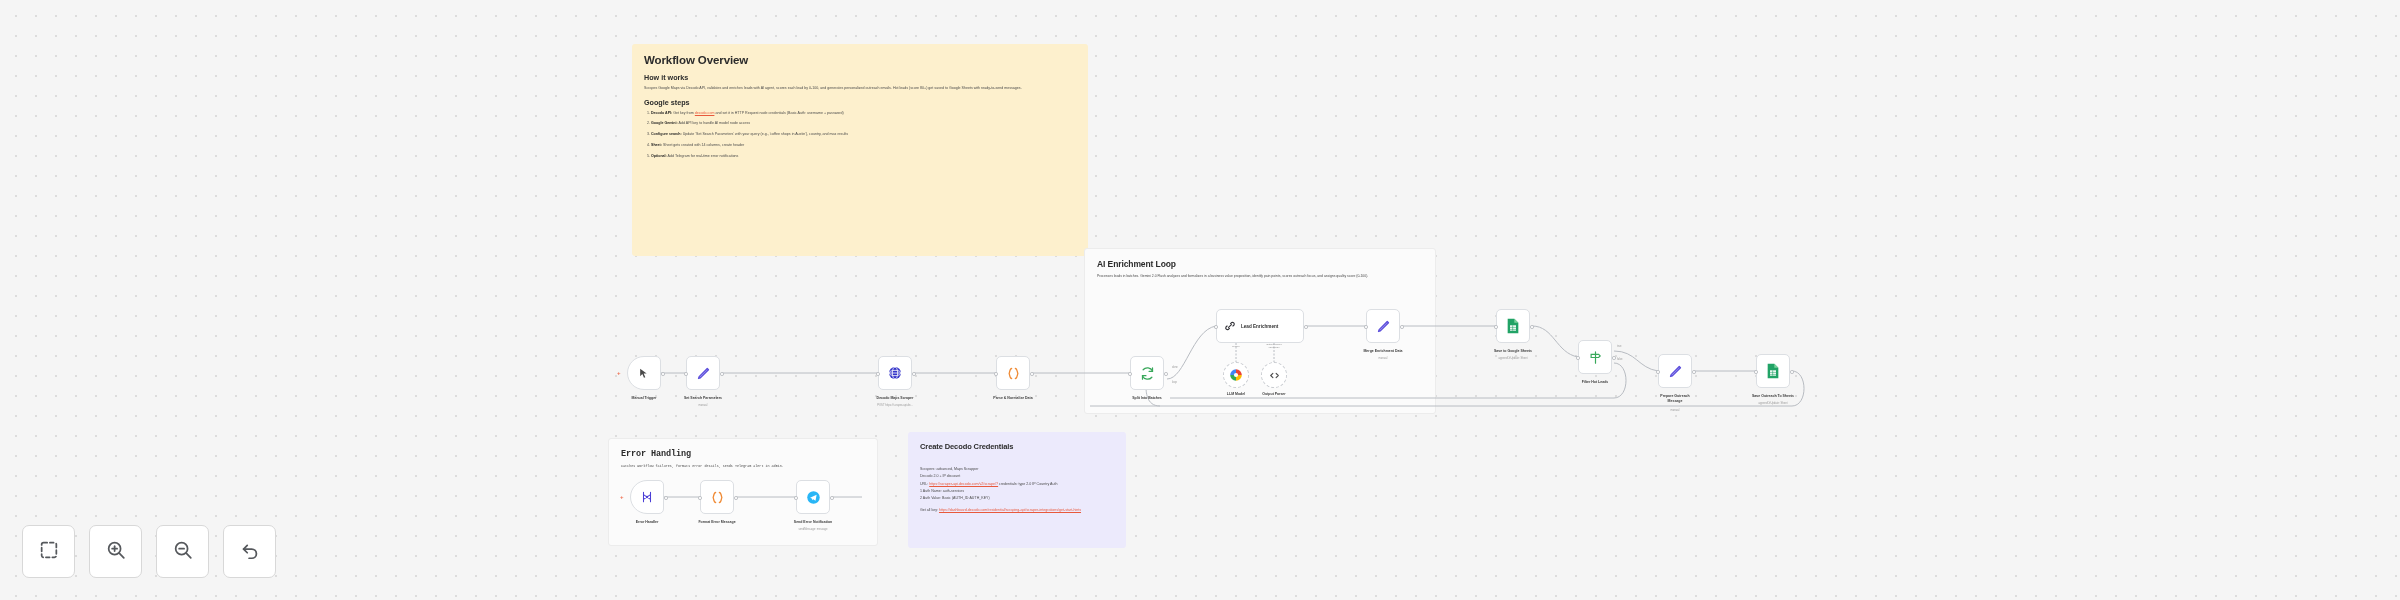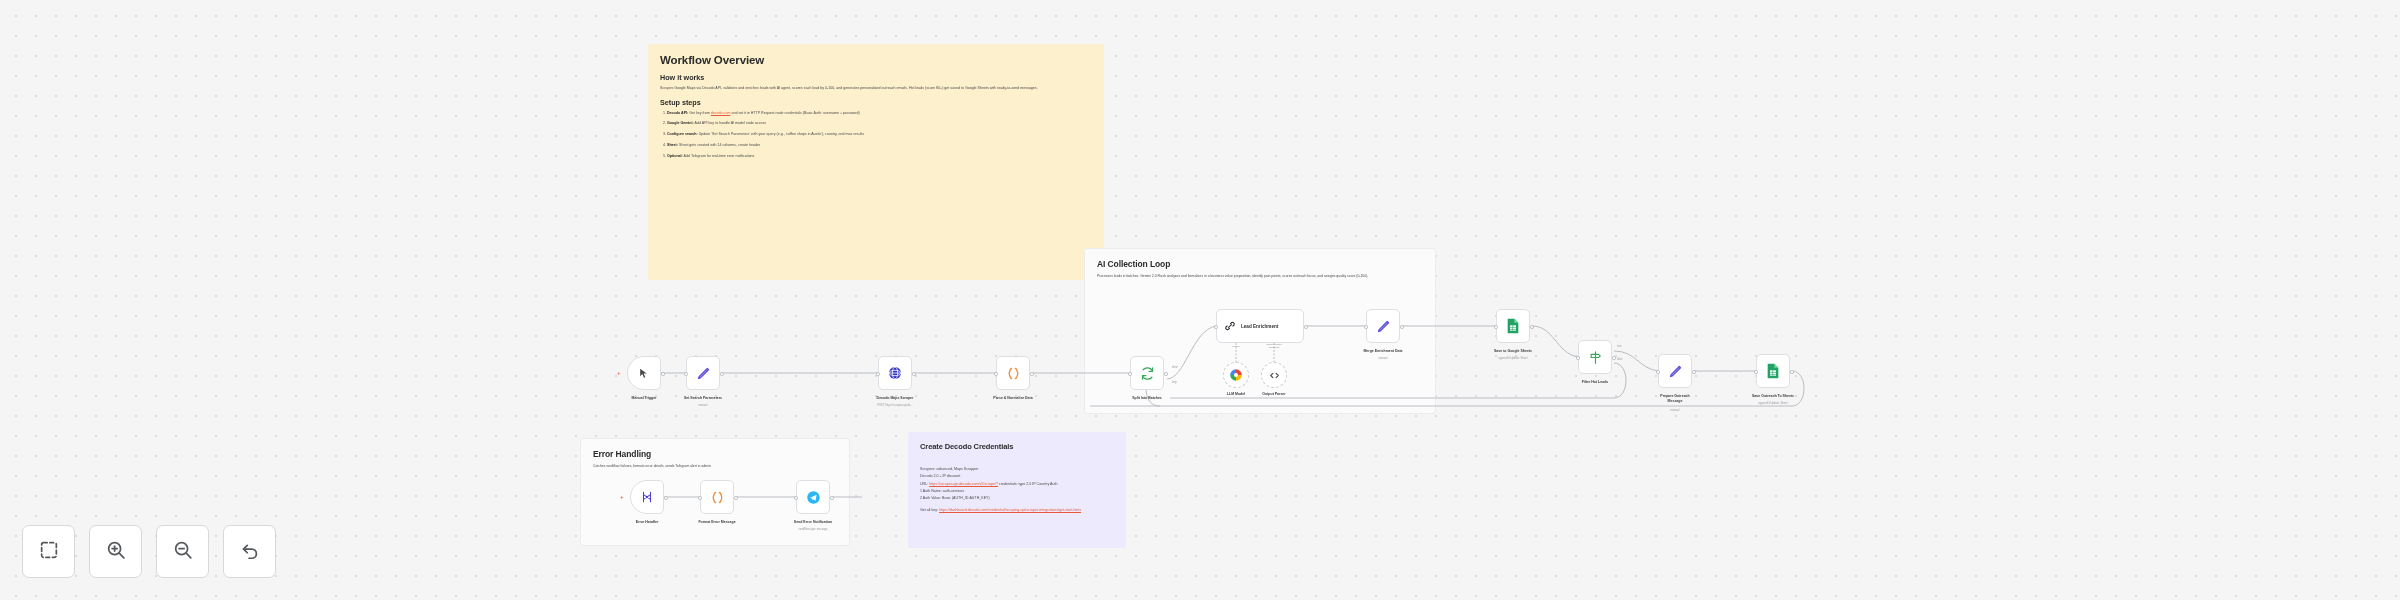--- a/index.html
+++ b/index.html
@@ -176,43 +176,43 @@
     justify-content: center;
     cursor: pointer;
   }
   .ctrl-btn svg { stroke: #55585c; }
 </style>
 </head>
 <body>
 
 <div id="canvas">
 
-  <div class="sticky yellow" style="left:648px; top:44px; width:456px; height:236px;">
+  <div class="sticky yellow" style="left:632px; top:44px; width:456px; height:212px;">
     <h1>Workflow Overview</h1>
     <h2>How it works</h2>
     <p>Scrapes Google Maps via Decodo API, validates and enriches leads with AI agent, scores each lead by 0-100, and generates personalized outreach emails. Hot leads (score 80+) get saved to Google Sheets with ready-to-send messages.</p>
-    <h2>Setup steps</h2>
+    <h2>Google steps</h2>
     <ol id="setup-steps">
         <li><b>Decodo API:</b> Get key from <span class="lnk">decodo.com</span> and set it in HTTP Request node credentials (Basic Auth: username + password)</li>
         <li><b>Google Gemini:</b> Add API key to handle AI model node access</li>
         <li><b>Configure search:</b> Update 'Set Search Parameters' with your query (e.g., 'coffee shops in Austin'), country, and max results</li>
         <li><b>Sheet:</b> Sheet gets created with 14 columns, create header</li>
         <li><b>Optional:</b> Add Telegram for real-time error notifications</li>
       </ol>
   </div>
 
 
 
   <div class="sticky plain group-title" style="left:1084px; top:248px; width:352px; height:166px;">
-    <h1>AI Collection Loop</h1>
+    <h1>AI Enrichment Loop</h1>
     <p style="width:300px;">Processes leads in batches. Gemini 2.0 Flash analyzes and formalizes in a business value proposition, identify pain points, scores outreach focus, and assigns quality score (0-100).</p>
   </div>
 
 
-  <div class="sticky plain group-title" style="left:580px; top:438px; width:270px; height:108px;">
+  <div class="sticky plain group-title" style="left:608px; top:438px; width:270px; height:108px;font-family:Liberation Mono, monospace;">
     <h1>Error Handling</h1>
     <p>Catches workflow failures, formats error details, sends Telegram alert in admin.</p>
   </div>
 
   <div class="sticky purple" style="left:908px; top:432px; width:218px; height:116px;">
     <h1 style="font-size:7.5px; margin-bottom:15px;">Create Decodo Credentials</h1>
     <ul class="plainlist" id="cred-lines">
         <li>Scrapers: advanced, Maps Scrapper</li>
         <li>Decodo 2.0 + IP discount</li>
         <li>URL: <span class="lnk">https://scraper-api.decodo.com/v2/scrape/?</span> credentials: type 2.0 IP Country Auth</li>

